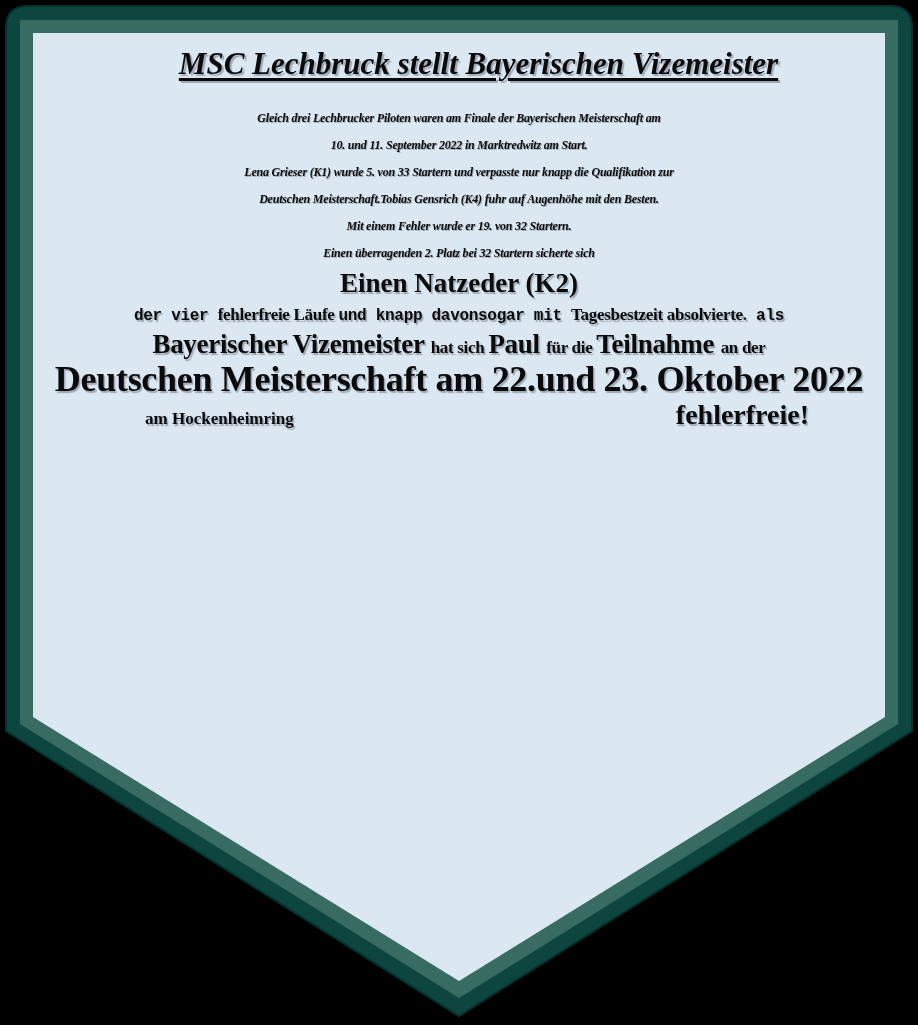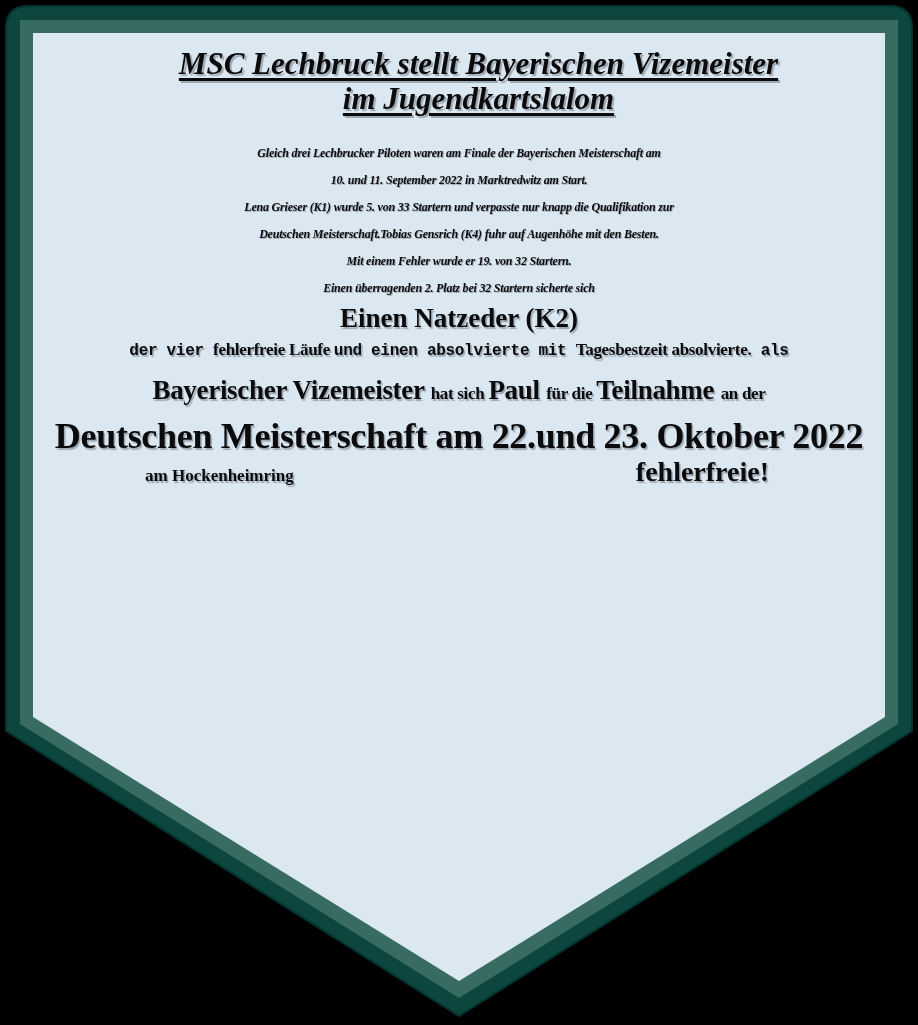--- a/index.html
+++ b/index.html
@@ -54,73 +54,72 @@
     font-size: 27px;
     line-height: 33px;
     text-shadow: 1.5px 1.5px 1px rgba(105,115,128,0.55);
   }
   .detail-1 {
     line-height: 30px;
     letter-spacing: -0.3px;
     text-shadow: 1.5px 1.5px 1px rgba(105,115,128,0.55);
   }
   .detail-2 {
-    line-height: 48px;
+    line-height: 27px;
     letter-spacing: -0.3px;
     text-shadow: 1.5px 1.5px 1px rgba(105,115,128,0.55);
   }
   .seg-big-1 { font-size: 17px; }
   .seg-small-1 { font-size: 16px; font-family: Liberation Mono, monospace; }
   .seg-big-2 { font-size: 27px; }
   .seg-small-2 { font-size: 17px; }
   .event-line {
     font-size: 36px;
     line-height: 36px;
     letter-spacing: -0.3px;
     text-shadow: 1.5px 1.5px 1px rgba(105,115,128,0.55);
   }
   .footer-line {
     display: flex;
     justify-content: space-between;
     align-items: baseline;
-    padding: 0 116px 0 112px;
+    padding: 0 76px 0 112px;
     line-height: 36px;
     text-shadow: 1.5px 1.5px 1px rgba(105,115,128,0.55);
   }
   .venue { font-size: 17px; }
   .qualified { font-size: 28px; }
 </style>
 </head>
 <body>
 
 <svg class="pennant-svg" width="918" height="1025" viewBox="0 0 918 1025">
   <path d="M 6 28 Q 6 6 28 6 L 890 6 Q 912 6 912 28 L 912 731 L 459 1016 L 6 731 Z" stroke="#03332E" stroke-width="2" fill="#0C463F"></path>
   <path d="M 20 20 L 898 20 L 898 724 L 459 998 L 20 724 Z" fill="#386C62"></path>
   <path d="M 33 33 L 885 33 L 885 717 L 459 981 L 33 717 Z" fill="#DCE8F1"></path>
 </svg>
 
 <div class="content">
 
   <div class="title">
     <div><span class="title-line">MSC Lechbruck stellt Bayerischen Vizemeister</span></div>
-    <div><span class="title-line">im Jugendkartslalom</span></div>
   </div>
 
   <div class="intro">
     <div>Gleich drei Lechbrucker Piloten waren am Finale der Bayerischen Meisterschaft am</div>
     <div>10. und 11. September 2022 in Marktredwitz am Start.</div>
     <div>Lena Grieser (K1) wurde 5. von 33 Startern und verpasste nur knapp die Qualifikation zur</div>
     <div>Deutschen Meisterschaft.Tobias Gensrich (K4) fuhr auf Augenhöhe mit den Besten.</div>
     <div>Mit einem Fehler wurde er 19. von 32 Startern.</div>
     <div>Einen überragenden 2. Platz bei 32 Startern sicherte sich</div>
   </div>
 
   <div class="winner">Einen Natzeder (K2)</div>
 
-  <div class="detail-1"><span class="seg-small-1">der vier </span><span class="seg-big-1">fehlerfreie Läufe </span><span class="seg-small-1">und einen absolvierte mit </span><span class="seg-big-1">Tagesbestzeit absolvierte.</span><span class="seg-small-1"> als</span></div>
+  <div class="detail-1"><span class="seg-small-1">der vier </span><span class="seg-big-1">fehlerfreie Läufe </span><span class="seg-small-1">und knapp davonsogar mit </span><span class="seg-big-1">Tagesbestzeit absolvierte.</span><span class="seg-small-1"> als</span></div>
 
   <div class="detail-2"><span class="seg-big-2">Bayerischer Vizemeister </span><span class="seg-small-2">hat sich </span><span class="seg-big-2">Paul </span><span class="seg-small-2">für die </span><span class="seg-big-2">Teilnahme </span><span class="seg-small-2">an der</span></div>
 
   <div class="event-line">Deutschen Meisterschaft am 22.und 23. Oktober 2022</div>
 
   <div class="footer-line">
     <span class="venue">am Hockenheimring</span>
     <span class="qualified">fehlerfreie!</span>
   </div>
 

